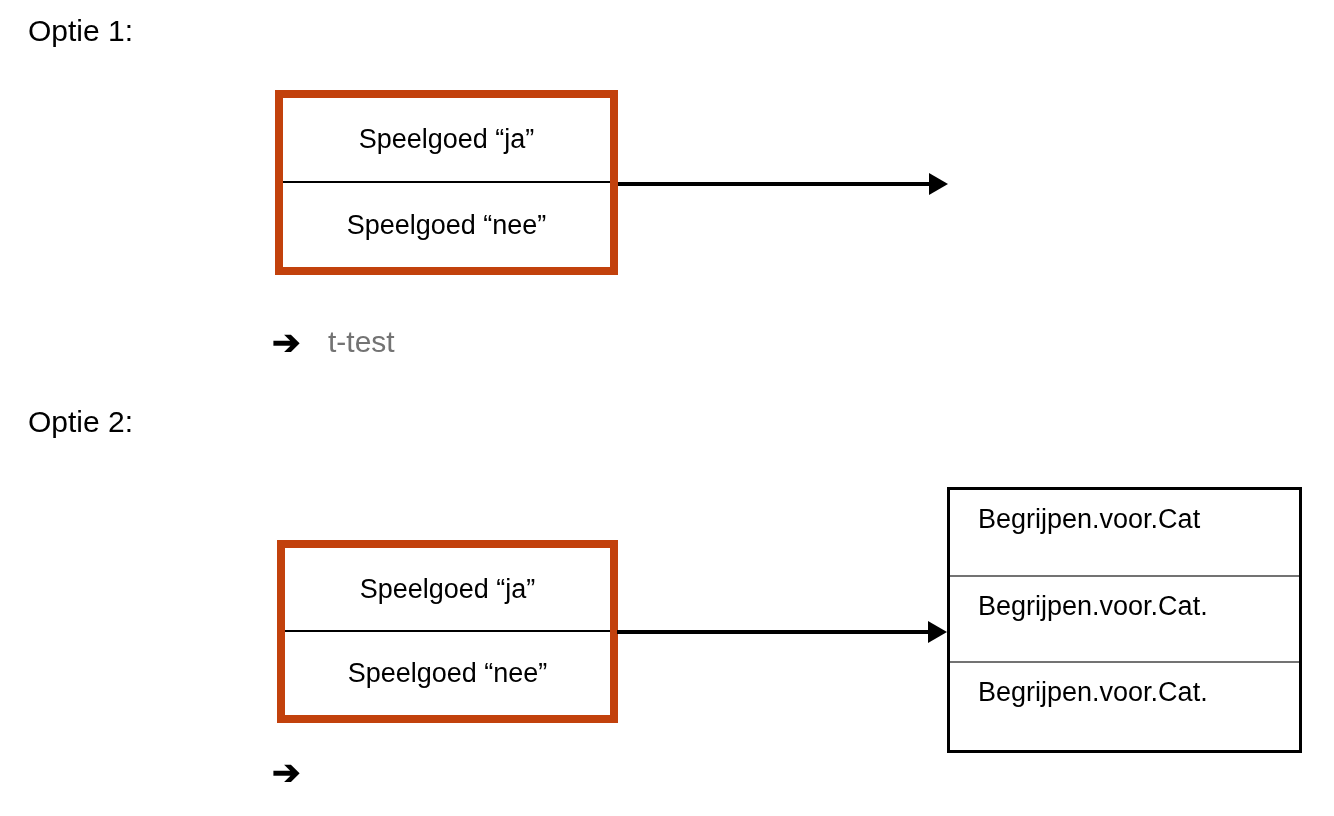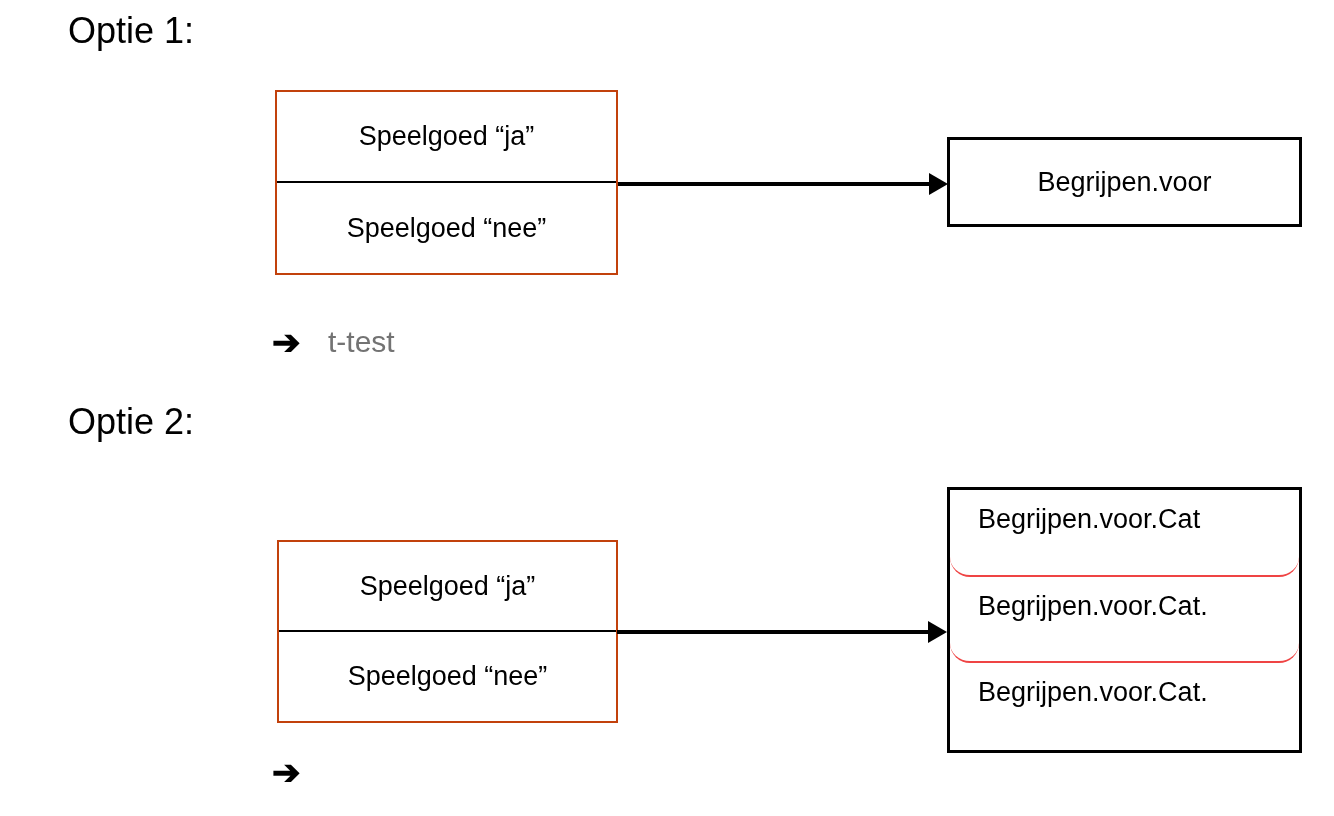--- a/index.html
+++ b/index.html
@@ -19,34 +19,33 @@
   .canvas {
     position: absolute;
     left: 0; top: 0;
     width: 1334px;
     height: 816px;
   }
 
   
   .optie-heading {
     position: absolute;
-    font-size: 36px;
+    font-size: 30px;
     line-height: 34px;
     color: #000000;
     white-space: nowrap;
     letter-spacing: 0px;
-    margin-left: 40px;
   }
   #heading-optie-1 { left: 28px; top: 14px; }
   #heading-optie-2 { left: 28px; top: 405px; }
 
   
   .predictor-box {
     position: absolute;
-    border: 2px solid #c2410c;
+    border: 8px solid #c2410c;
     box-sizing: border-box;
     background: #ffffff;
   }
   .predictor-row {
     height: 50%;
     box-sizing: border-box;
     display: flex;
     align-items: center;
     justify-content: center;
   }
@@ -93,22 +92,21 @@
     background: #ffffff;
   }
   .outcome-row {
     height: 33.3333%;
     box-sizing: border-box;
     display: flex;
     align-items: flex-start;
     padding: 12px 0 0 28px;
   }
   .outcome-row.divided {
-    border-bottom: 2px solid #ef4444;
-    border-radius: 20px;
+    border-bottom: 2px solid #737373;
   }
   .outcome-row-label {
     font-size: 27px;
     line-height: 34px;
     color: #000000;
     width: 250px;
     word-break: break-all;
     text-align: left;
   }
 
@@ -168,23 +166,20 @@
       <span class="predictor-label">Speelgoed “ja”</span>
     </div>
     <div class="predictor-row">
       <span class="predictor-label">Speelgoed “nee”</span>
     </div>
   </div>
 
   <div class="connector" id="connector-1"></div>
   <div class="arrowhead" id="arrowhead-1"></div>
 
-  <div class="outcome-box" id="outcome-box-1">
-    <span class="outcome-label">Begrijpen.voor</span>
-  </div>
 
   <div class="result-line" id="result-line-1">
     <span class="result-arrow-glyph">➔</span>
     <span class="result-text">t-test</span>
   </div>
 
   <div class="optie-heading" id="heading-optie-2">Optie 2:</div>
 
   <div class="predictor-box" id="predictor-box-2">
     <div class="predictor-row divided">

